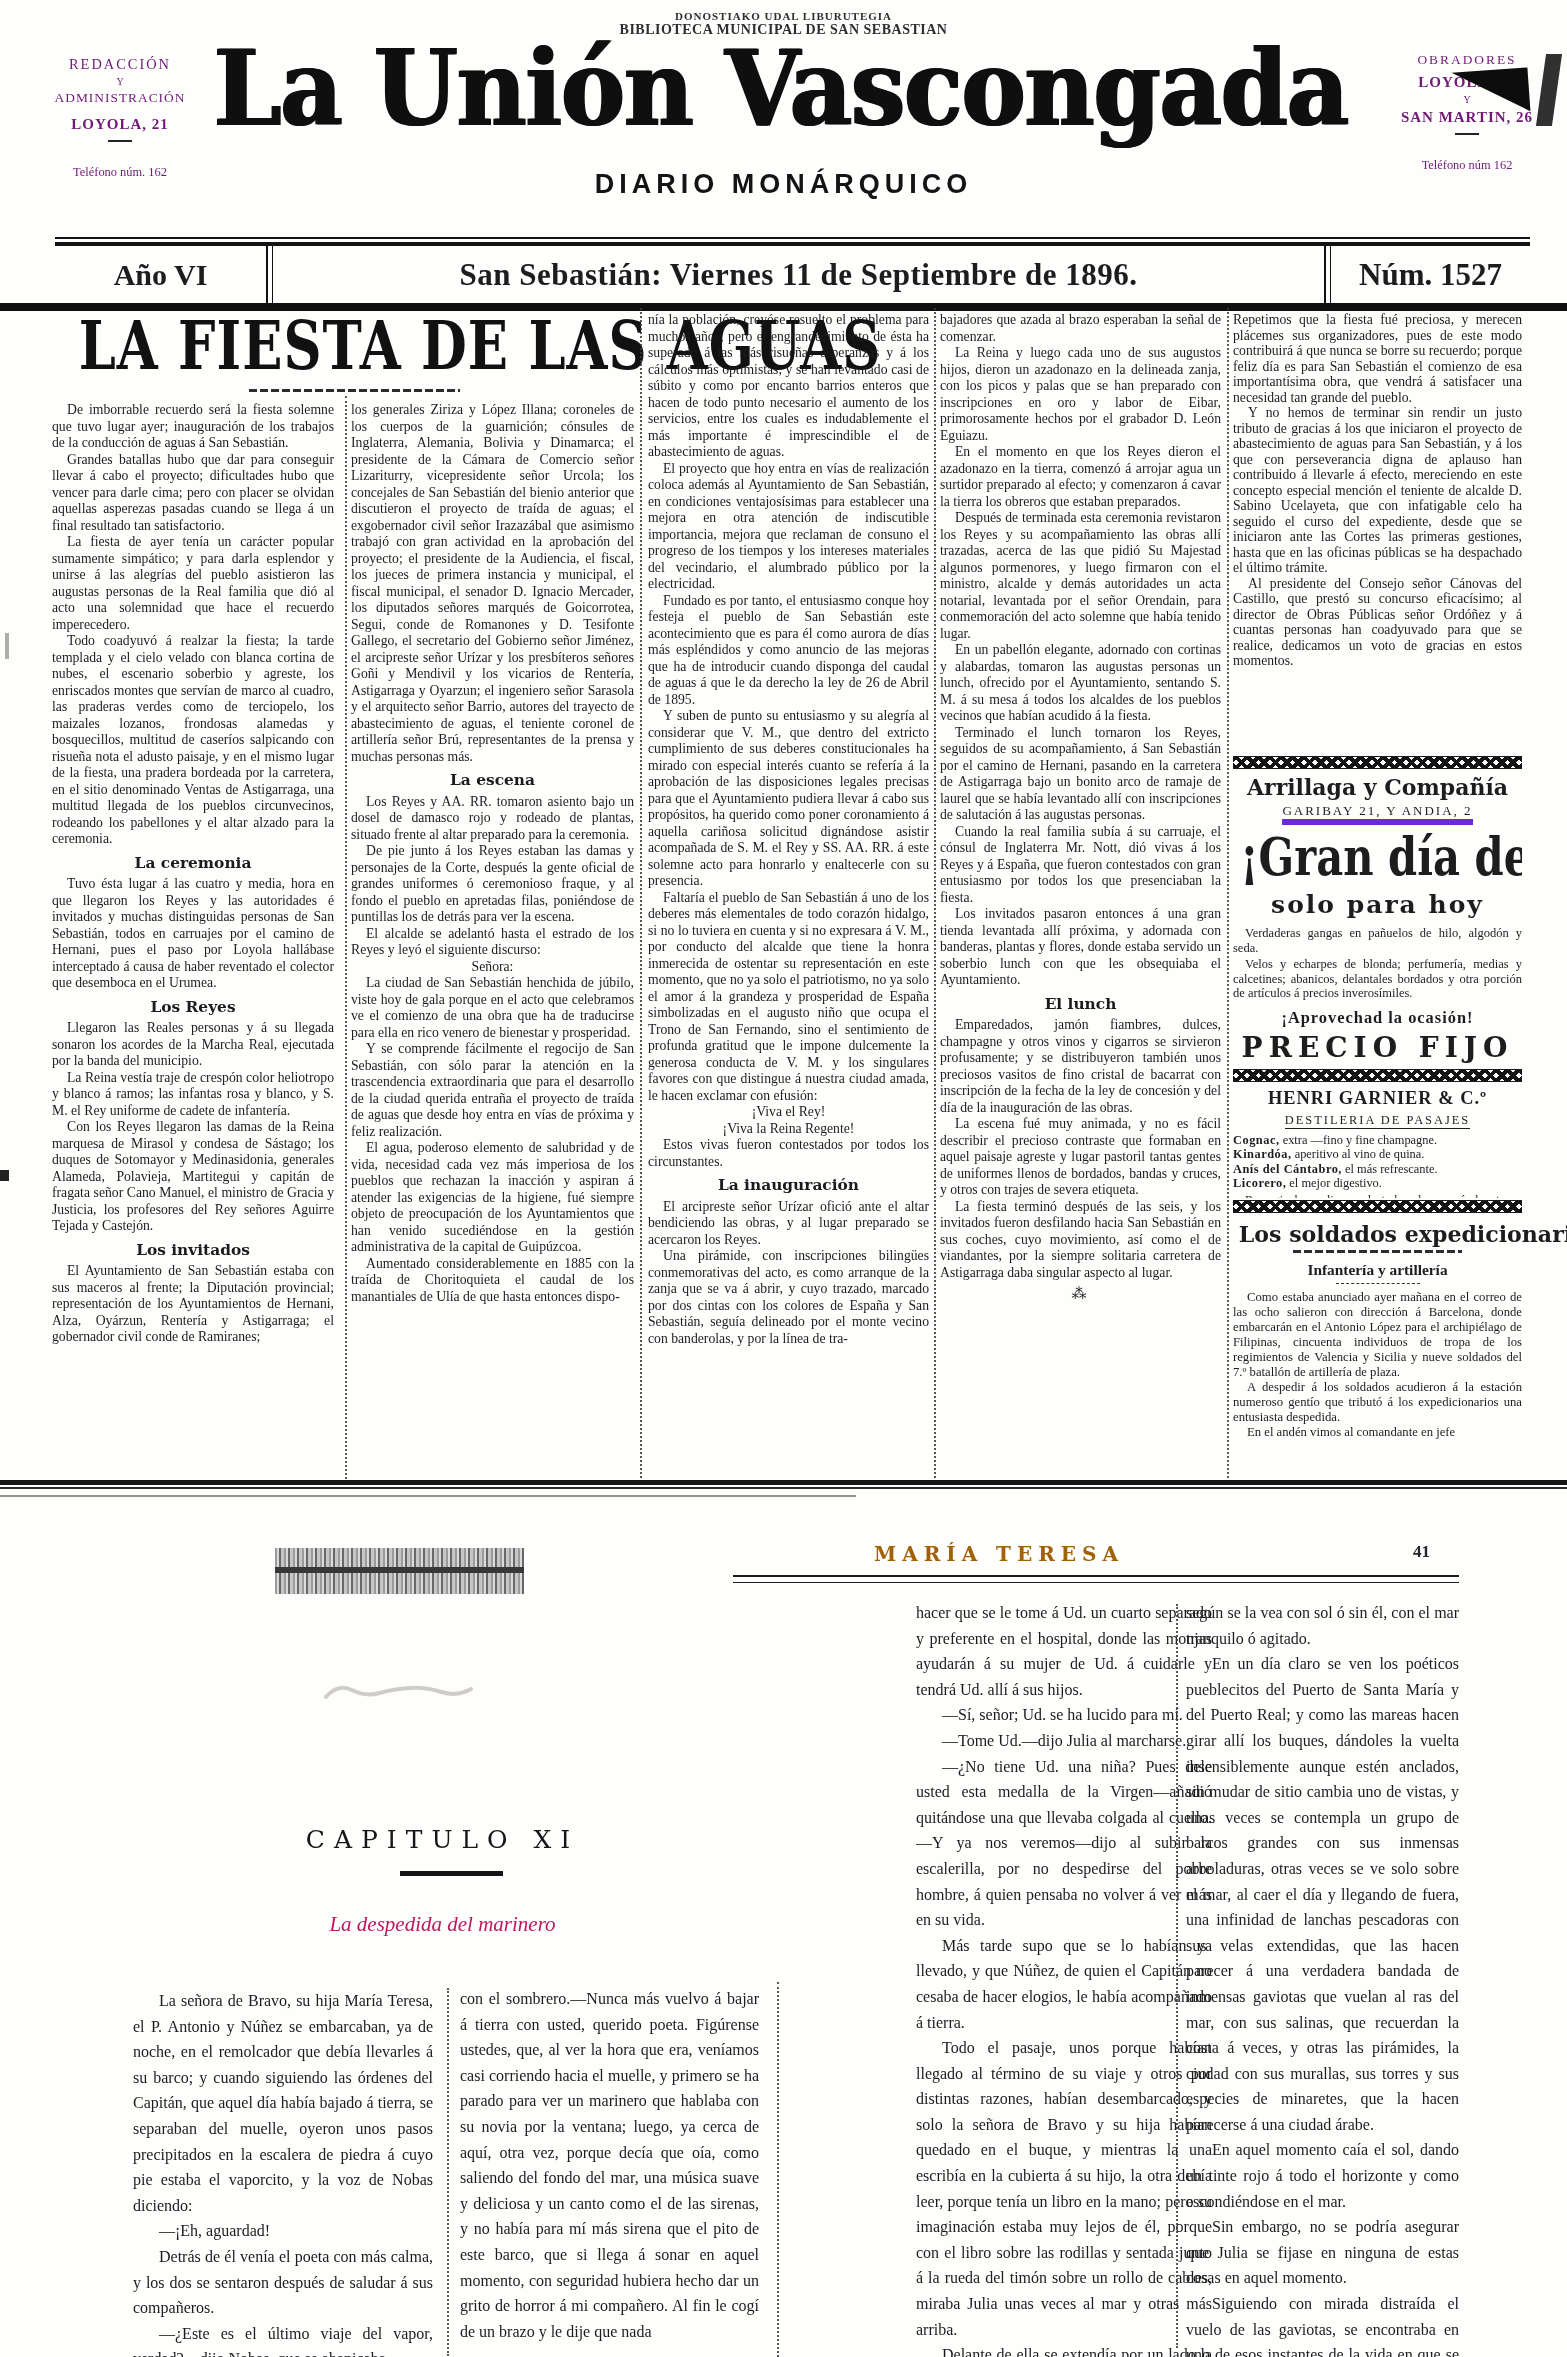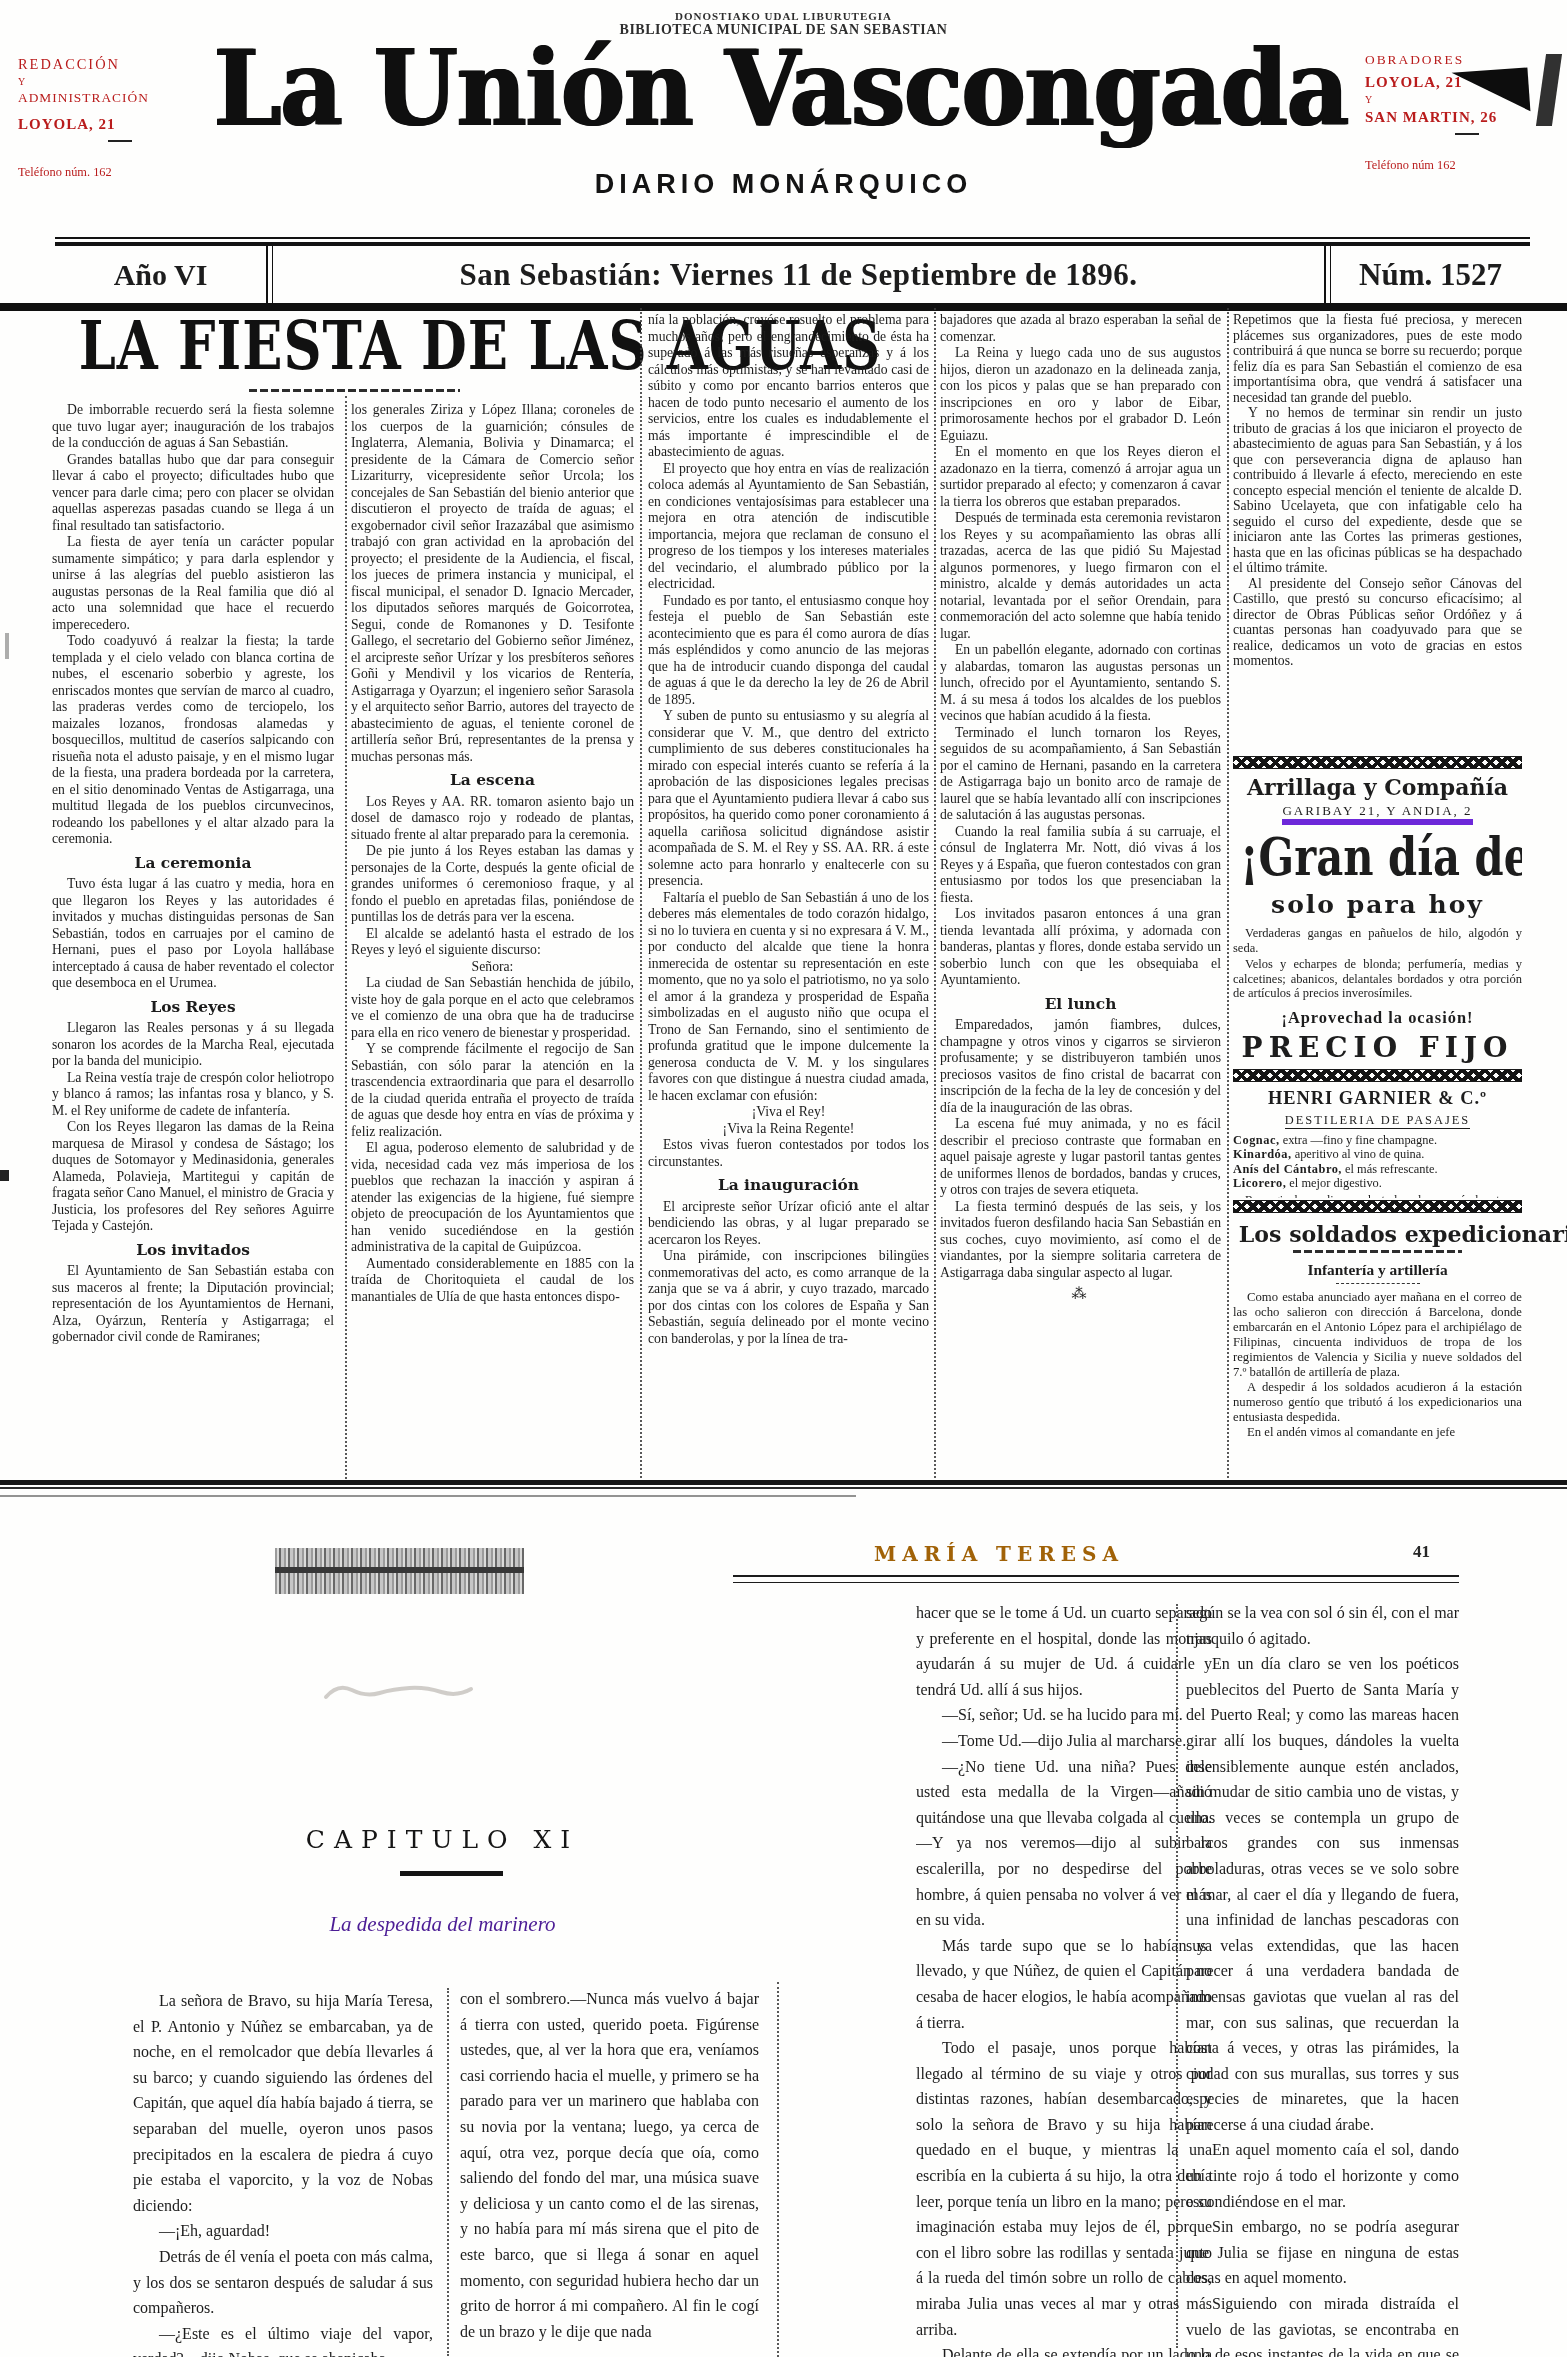--- a/index.html
+++ b/index.html
@@ -3,21 +3,21 @@
 <meta charset="utf-8">
 <style>
   html,body{margin:0;padding:0;background:#ffffff;}
   #page{position:relative;width:1567px;height:2357px;background:#fefefd;overflow:hidden;
         font-family:"Liberation Serif","DejaVu Serif",serif;color:#1d1d1d;}
   .abs{position:absolute;}
   
   .stamp{top:10px;left:0;width:100%;text-align:center;color:#2e2e2e;}
   .stamp .s1{font-size:11px;font-weight:bold;letter-spacing:1px;}
   .stamp .s2{font-size:14px;font-weight:bold;letter-spacing:0.5px;}
-  .mastside{width:204px;color:#b91c1c;font-family:Liberation Serif, serif;}
+  .mastside{width:204px;text-align:center;color:#701a75;font-family:Liberation Serif, serif;}
   .mastside .r1{font-size:14.4px;letter-spacing:2px;}
   .mastside .r2{font-size:10px;margin-top:3px;}
   .mastside .r3{font-size:13.4px;letter-spacing:1px;margin-top:3px;}
   .mastside .r4{font-size:15px;font-weight:bold;margin-top:10px;letter-spacing:1px;}
   .mastside .dash{width:24px;border-top:2px solid #222;margin:7px auto 0;}
   .mastside .r5{font-size:12.4px;margin-top:23px;}
   .paper-title{top:26px;left:169px;width:1224px;text-align:center;font-family:"DejaVu Serif",serif;
      font-weight:bold;font-size:96px;letter-spacing:-1px;color:#0f0f0f;
      text-shadow:1.3px 0 0 #0f0f0f,-1.3px 0 0 #0f0f0f;transform:scaleY(1.1);transform-origin:center top;white-space:nowrap;}
   .paper-subtitle{top:169px;left:0;width:100%;text-align:center;font-family:"Liberation Sans",sans-serif;
@@ -107,21 +107,21 @@
   .ncol p.noind{text-indent:0;}
   .colC{left:874px;top:1600px;width:296px;height:757px;margin-left:42px;}
   .colD{left:1186px;top:1600px;width:273px;height:757px;}
   .dCD{left:1176px;top:1604px;height:744px;}
   .dAB{left:447px;top:1988px;height:368px;}
   .dBC{left:777px;top:1982px;height:375px;}
   .smudge{left:320px;top:1675px;opacity:.45;filter:blur(0.6px);}
   .chapter{left:119px;top:1825px;width:647px;text-align:center;font-size:25px;letter-spacing:9px;
      color:#161616;font-family:"DejaVu Serif",serif;}
   .chapter-rule{left:400px;top:1871px;width:103px;height:5px;background:#141414;}
-  .chapter-sub{left:119px;top:1912px;width:647px;text-align:center;font-style:italic;font-size:21px;color:#4c1d95;}
+  .chapter-sub{left:119px;top:1912px;width:647px;text-align:center;font-style:italic;font-size:21px;color:#be185d;}
   .colA{left:133px;top:1988px;width:300px;height:369px;}
   .colB{left:460px;top:1986px;width:299px;height:371px;}
 </style>
 </head>
 <body>
 
 <div id="page">
 
   <div class="abs stamp">
     <div class="s1">DONOSTIAKO UDAL LIBURUTEGIA</div>

